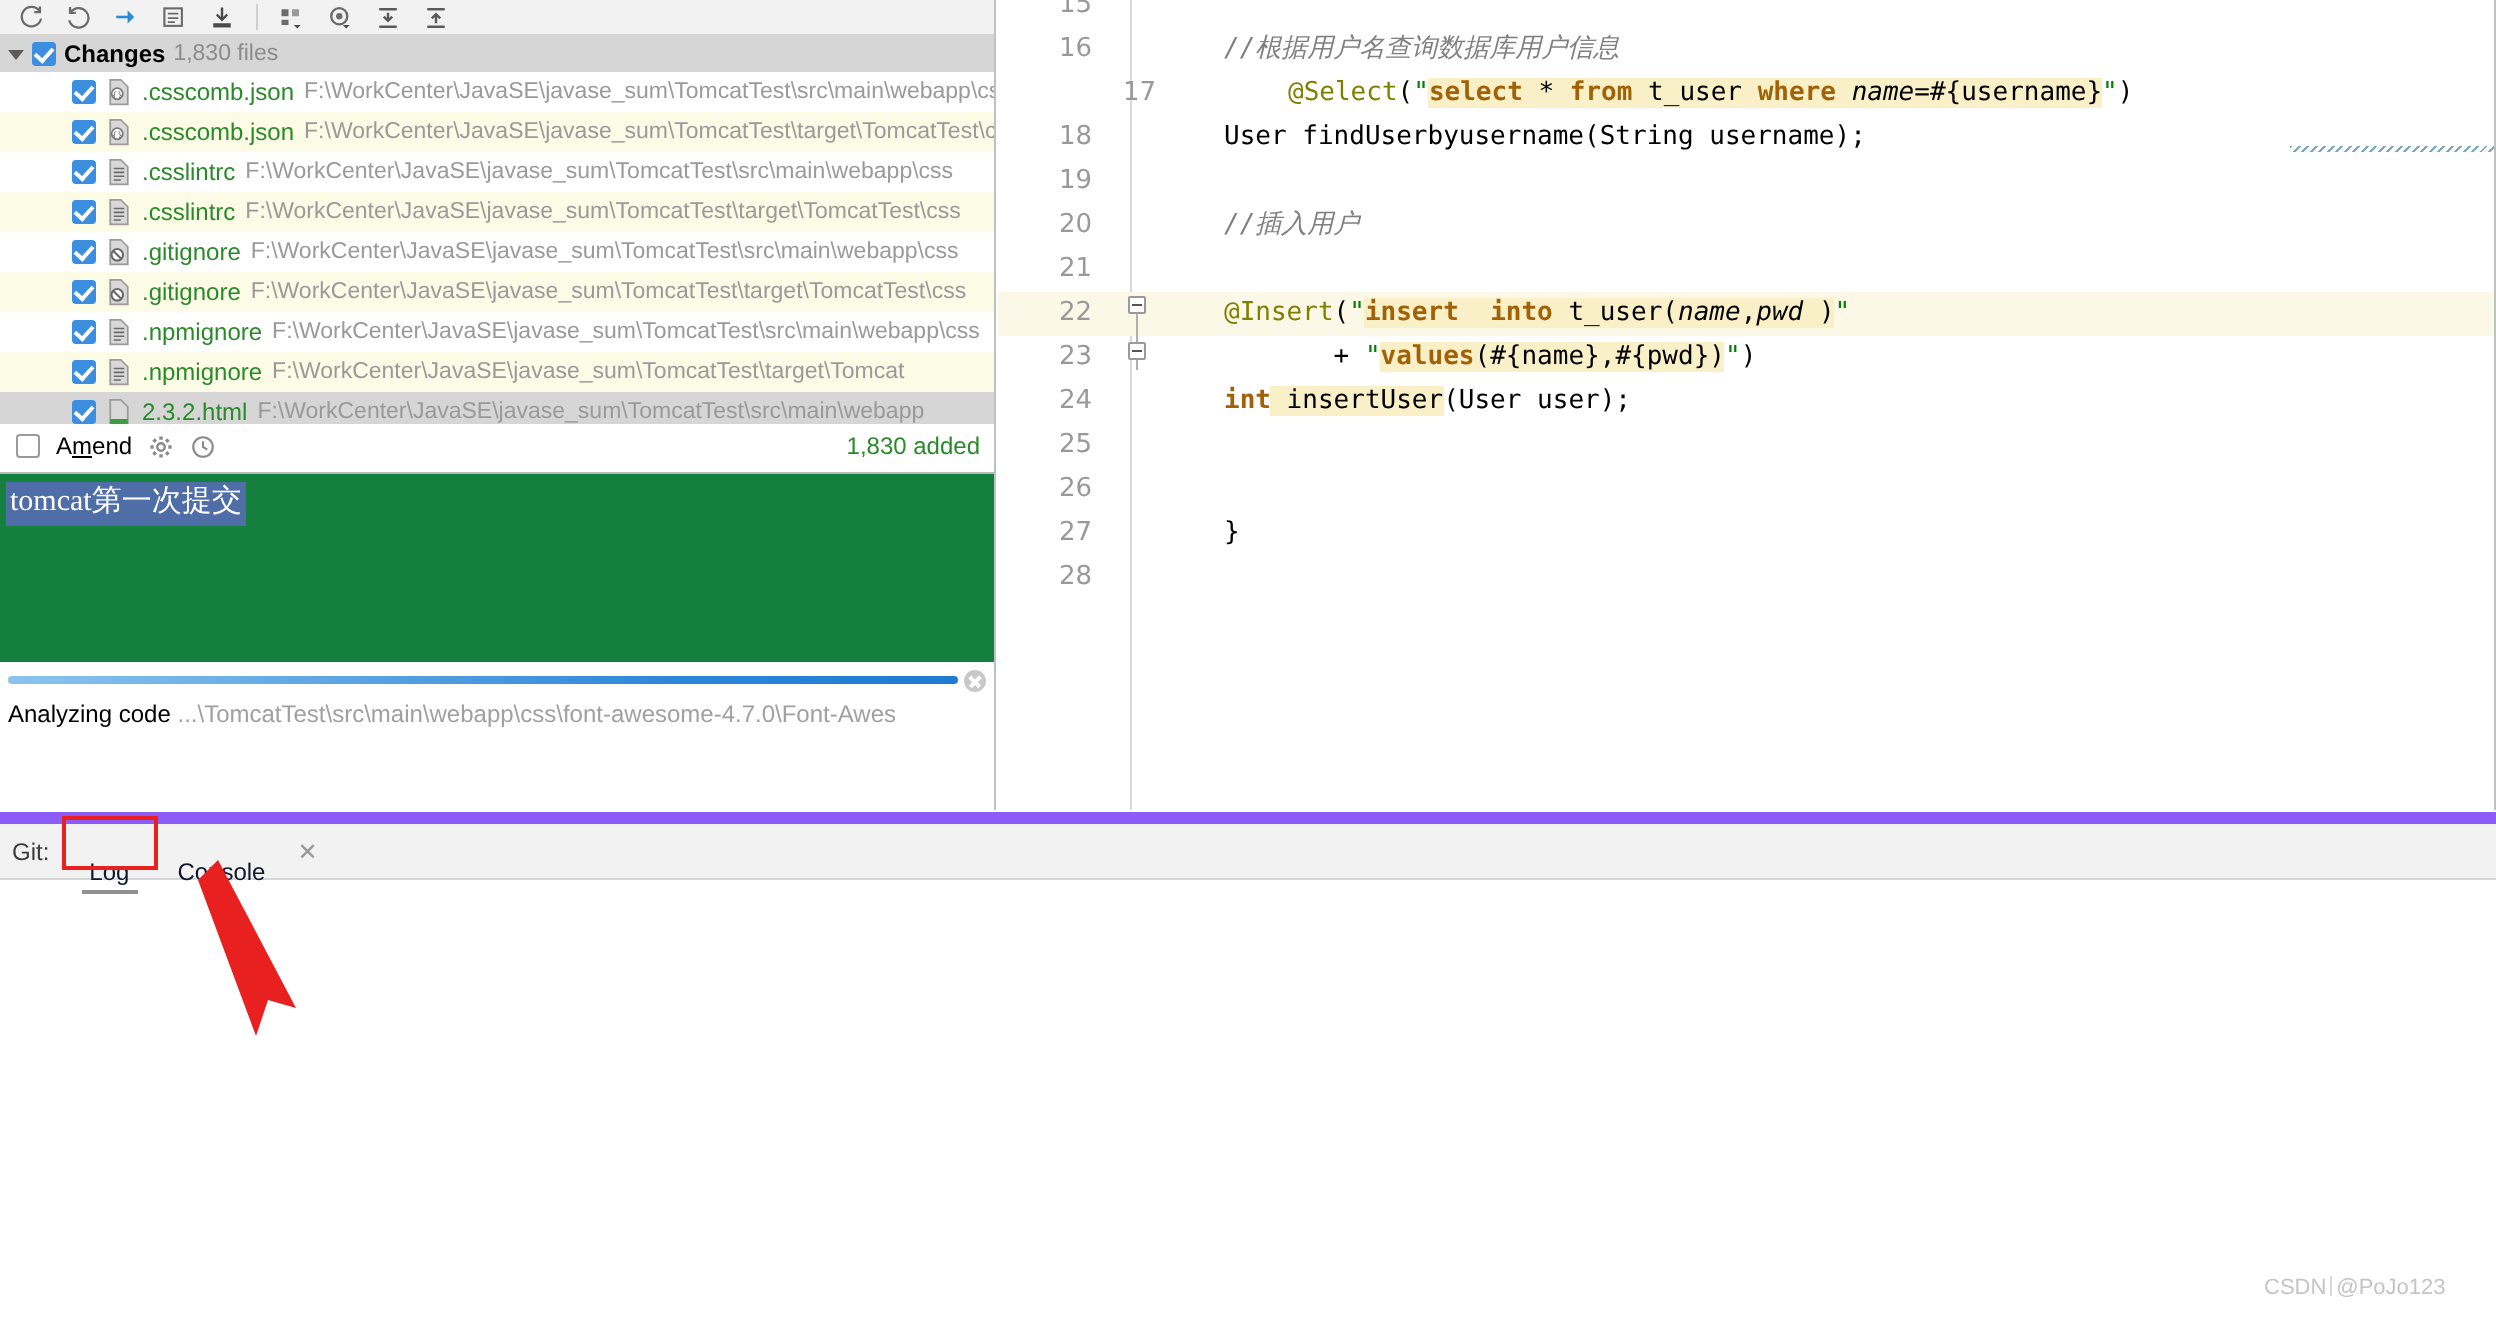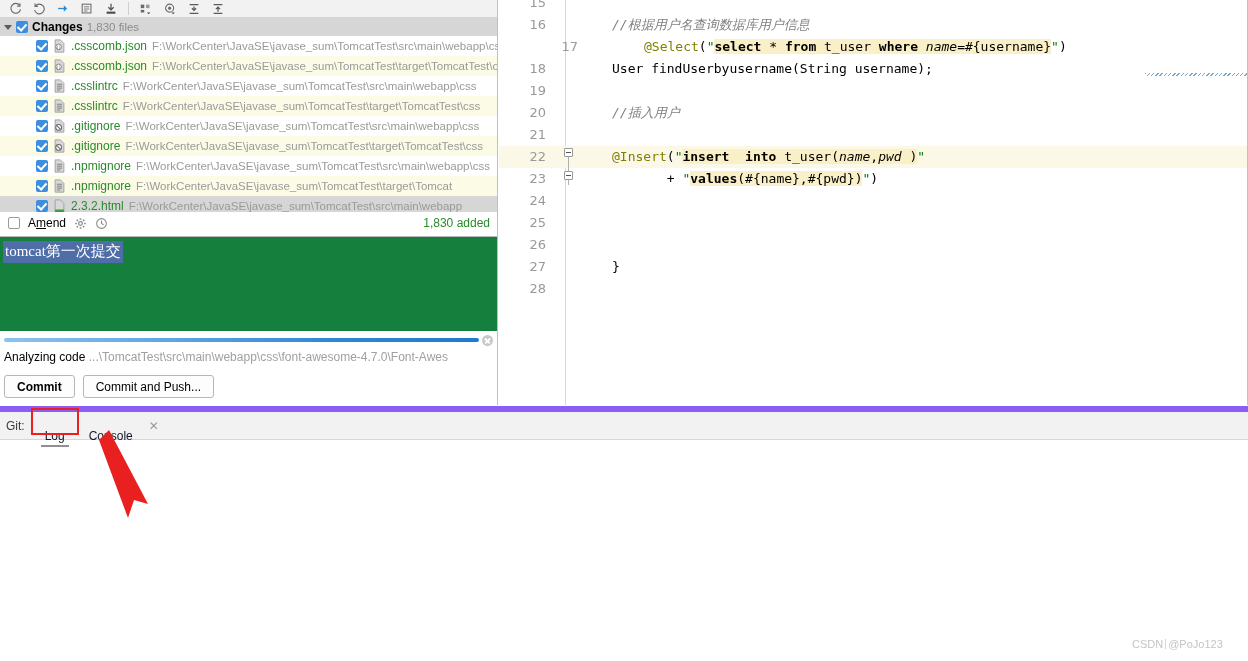--- a/index.html
+++ b/index.html
@@ -128,21 +128,21 @@
   }
   .eline { position: absolute; left: 0; width: 749px; height: 22px; }
   .eline.hl { background: #fcf8e8; }
   .gutter-num {
     position: absolute; left: 0; width: 47px; text-align: right;
     color: #999999; font-size: 13px; line-height: 22px;
     font-family: "DejaVu Sans", sans-serif;
   }
   .gutter-strip { position: absolute; left: 66px; top: 0; width: 1px; height: 405px; background: #d8d8d8; }
   .code { position: absolute; left: 113px; line-height: 22px; white-space: pre; }
-  .k { color: #000000; font-weight: bold; }
+  .k { color: #a16207; font-weight: bold; }
   .str { color: #008000; }
   .ann { color: #808000; }
   .cmt { color: #808080; font-style: italic; }
   .ital { font-style: italic; }
   .hlstr { background: #faf0c8; }
   .plain { color: #000; }
   .fold {
     position: absolute; width: 9px; height: 9px; border: 1px solid #9a9a9a;
     background: #fff; border-radius: 1px;
   }
@@ -376,24 +376,20 @@
     <div id="progress-wrap">
       <div id="progress-bar"></div>
       <div id="progress-cancel"></div>
     </div>
 
     <div id="status-line">
       <span class="act">Analyzing code</span>
       <span class="path">...\TomcatTest\src\main\webapp\css\font-awesome-4.7.0\Font-Awes</span>
     </div>
 
-    <div id="commit-buttons">
-      <div class="btn primary">Commit</div>
-      <div class="btn">Commit and Push...</div>
-    </div>
   </div>
 
   <div id="editor">
     <div class="gutter-strip"></div>
     <div id="editor-lines">
         <div class="eline" style="top: -8px;">
           <div class="gutter-num">15</div>
           <div class="code"></div>
         </div>
         <div class="eline" style="top: 14px;">
@@ -423,20 +419,21 @@
         <div class="eline hl" style="top: 146px;">
           <div class="gutter-num">22</div>
           <div class="code"><span class="ann">@Insert</span><span class="plain">(</span><span class="str">"</span><span class="k hlstr">insert  into</span><span class="plain hlstr"> t_user(</span><span class="ital hlstr">name</span><span class="plain hlstr">,</span><span class="ital hlstr">pwd</span><span class="plain hlstr"> )</span><span class="str">"</span></div>
         </div>
         <div class="eline" style="top: 168px;">
           <div class="gutter-num">23</div>
           <div class="code"><span class="plain">       + </span><span class="str">"</span><span class="k hlstr">values</span><span class="plain hlstr">(#{name},#{pwd})</span><span class="str">"</span><span class="plain">)</span></div>
         </div>
         <div class="eline" style="top: 190px;">
           <div class="gutter-num">24</div>
+          <div class="code"><span class="k">int</span><span class="plain hlstr"> insertUser</span><span class="plain">(User user);</span></div>
         </div>
         <div class="eline" style="top: 212px;">
           <div class="gutter-num">25</div>
           <div class="code"></div>
         </div>
         <div class="eline" style="top: 234px;">
           <div class="gutter-num">26</div>
           <div class="code"></div>
         </div>
         <div class="eline" style="top: 256px;">

